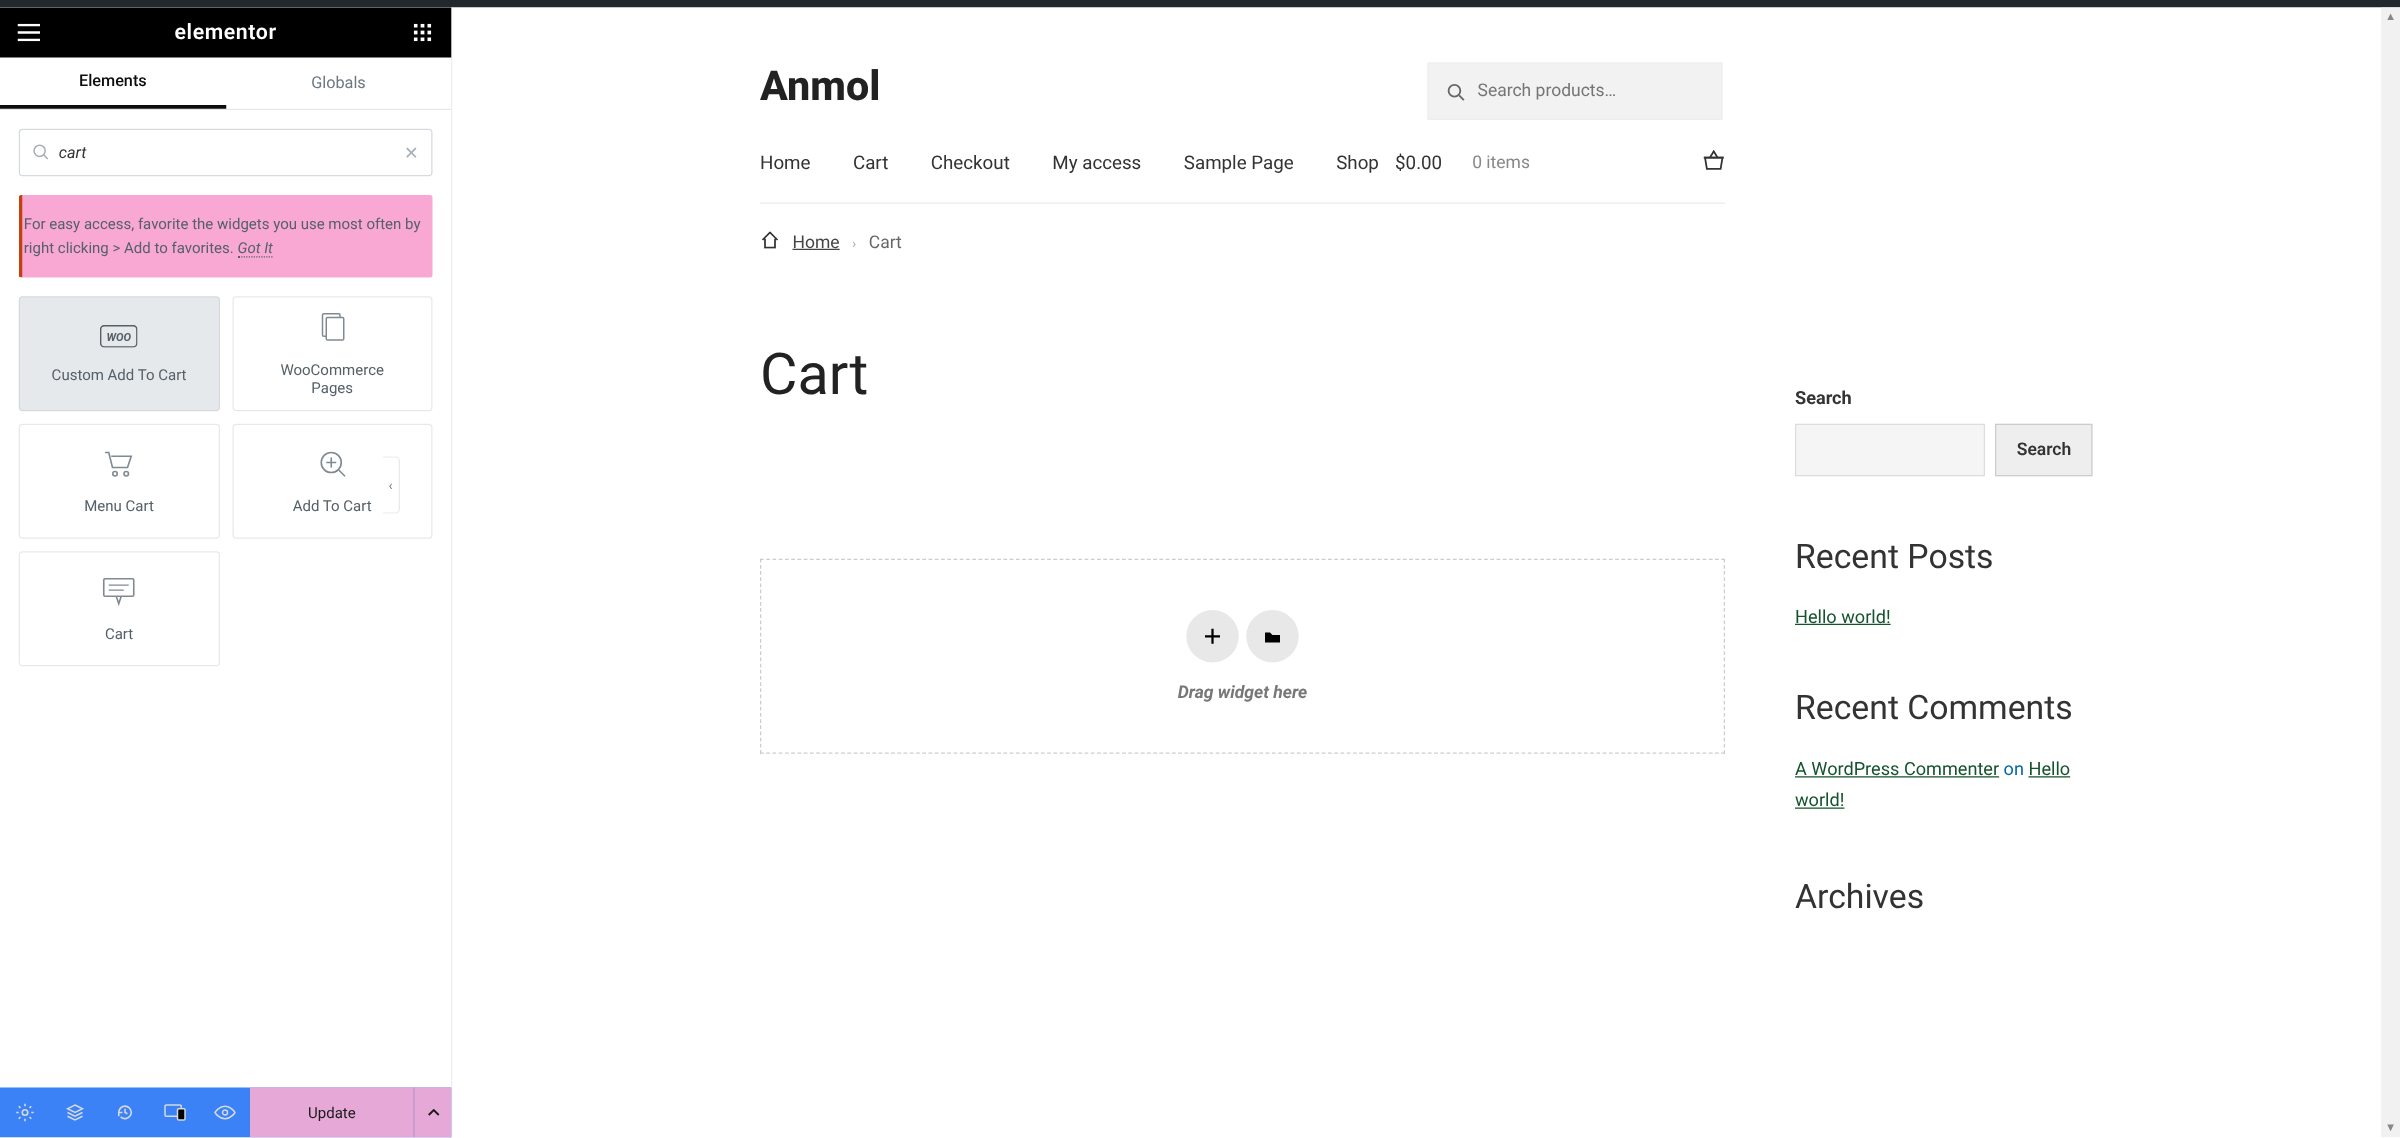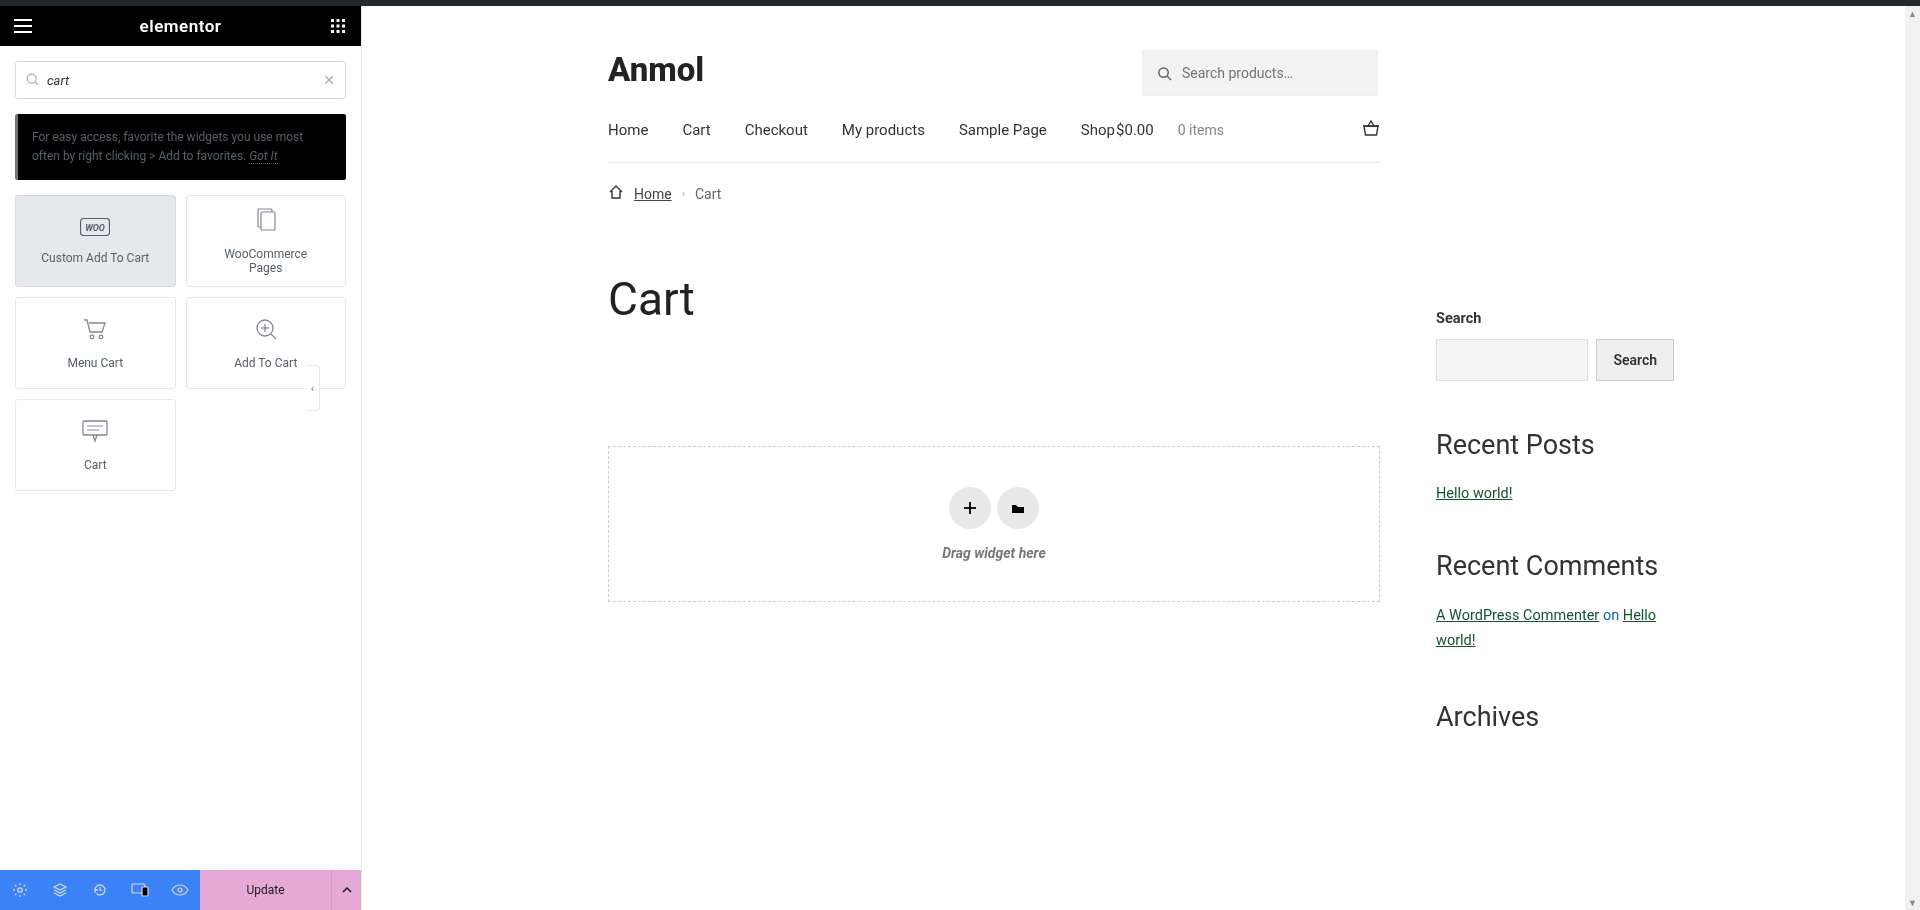--- a/index.html
+++ b/index.html
@@ -16,21 +16,21 @@
   .el-tabs { display:flex; height:42px; border-bottom:1px solid #e6e9ec; }
   .el-tab { flex:1; display:flex; align-items:center; justify-content:center; font-size:13px; color:#6d7882; cursor:pointer; }
   .el-tab.active { color:#0c0d0e; border-bottom:3px solid #0c0d0e; font-weight:500; }
 
   .el-body { flex:1; overflow:auto; padding:15px; }
   .search-wrap { position:relative; border:1px solid #d5dadf; border-radius:3px; height:38px; display:flex; align-items:center; padding:0 10px; margin-bottom:15px; }
   .search-wrap input { border:none; outline:none; flex:1; font-size:13px; font-style:italic; color:#333; background:transparent; }
   .search-wrap .search-ico { color:#a4afb7; margin-right:8px; }
   .search-wrap .clear-ico { color:#a4afb7; cursor:pointer; font-size:14px; }
 
-  .tip-box { background:#000000; border-left:3px solid #737373; padding:14px 14px; font-size:12px; color:#556068; line-height:1.6; margin-bottom:15px; border-radius:2px; }
+  .tip-box { background:#f9a8d4; border-left:3px solid #c2410c; padding:14px 1px; font-size:12px; color:#556068; line-height:1.6; margin-bottom:15px; border-radius:2px; }
   .tip-box .gotit { color:#556068; font-style:italic; border-bottom:1px dotted #556068; cursor:pointer; }
 
   .widget-grid { display:grid; grid-template-columns:1fr 1fr; gap:10px; }
   .widget-card { border:1px solid #e6e9ec; border-radius:3px; height:92px; display:flex; flex-direction:column; align-items:center; justify-content:center; gap:12px; cursor:grab; background:#fff; font-size:12px; color:#556068; text-align:center; padding:24px; }
   .widget-card.hovered { background:#e6e9ec; border-color:#d5dadf; }
   .widget-card .w-icon { color:#556068; }
 
   .collapse-handle { position:absolute; left:306px; top:365px; width:14px; height:46px; background:#fff; border:1px solid #e6e9ec; border-left:none; border-radius:0 4px 4px 0; display:flex; align-items:center; justify-content:center; cursor:pointer; color:#6d7882; font-size:11px; }
 
   .el-footer { height:40px; background:#3b82f6; display:flex; align-items:center; color:#fff; }
@@ -104,20 +104,24 @@
             <rect x="0" y="5.5" width="3" height="3" fill="#fff"></rect>
             <rect x="5.5" y="5.5" width="3" height="3" fill="#fff"></rect>
             <rect x="11" y="5.5" width="3" height="3" fill="#fff"></rect>
             <rect x="0" y="11" width="3" height="3" fill="#fff"></rect>
             <rect x="5.5" y="11" width="3" height="3" fill="#fff"></rect>
             <rect x="11" y="11" width="3" height="3" fill="#fff"></rect>
           </svg>
       </div>
     </div>
 
+    <div class="el-tabs">
+      <div class="el-tab active">Elements</div>
+      <div class="el-tab">Globals</div>
+    </div>
 
     <div class="el-body">
       <div class="search-wrap">
         <span class="search-ico">
           <svg width="13" height="13" viewBox="0 0 16 16">
               <circle cx="7" cy="7" r="5.5" fill="none" stroke="#a4afb7" stroke-width="1.5"></circle>
               <line x1="11" y1="11" x2="15" y2="15" stroke="#a4afb7" stroke-width="1.5"></line>
             </svg>
         </span>
         <input type="text" value="cart" style="">
@@ -243,21 +247,21 @@
               <input type="text" placeholder="Search products…" style="">
             </div>
           </div>
         </div>
 
         <div class="nav-row">
           <div class="nav-menu">
             <a href="#">Home</a>
             <a href="#">Cart</a>
             <a href="#">Checkout</a>
-            <a href="#">My products</a>
+            <a href="#">My access</a>
             <a href="#">Sample Page</a>
             <a href="#">Shop</a>
           </div>
           <div class="cart-summary">
             <span>$0.00</span>
             <span class="items">0 items</span>
             <span style="width:90px;"></span>
             <span>
               <svg width="18" height="16" viewBox="0 0 18 16">
                   <path d="M2 6h14l-1.5 9h-11z" fill="none" stroke="#333" stroke-width="1.4"></path>

